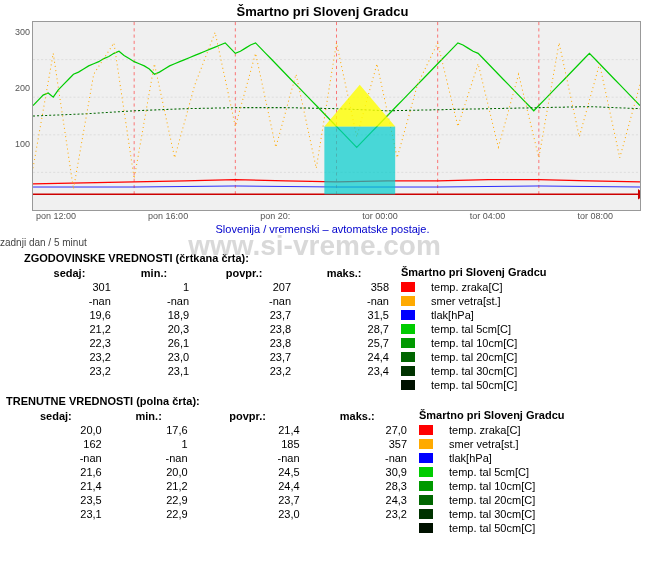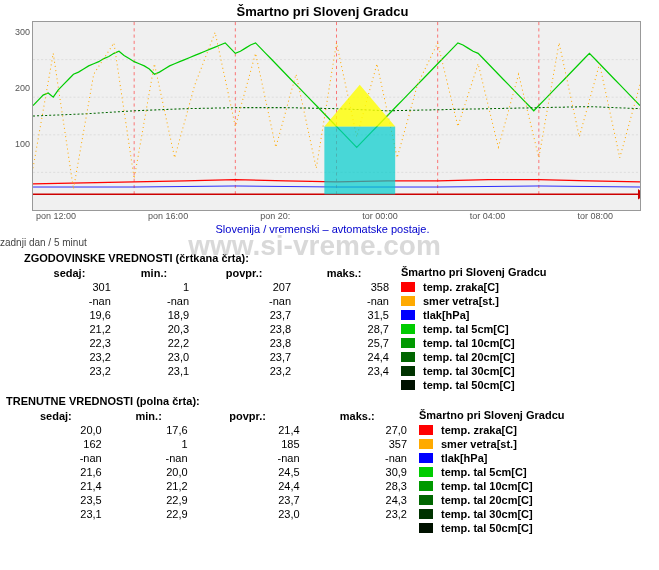--- a/index.html
+++ b/index.html
@@ -64,24 +64,23 @@
       color: #000;
     }
     table td {
       text-align: right;
       padding: 1px 4px;
       color: #000;
     }
     .legend-item {
       display: flex;
       align-items: center;
-      gap: 8px;
+      gap: 16px;
       padding: 1px 0;
       font-size: 11px;
-      font-weight: bold;
     }
     .legend-color {
       width: 14px;
       height: 10px;
       display: inline-block;
       flex-shrink: 0;
     }
     .right-title {
       font-weight: bold;
       font-size: 11px;
@@ -190,21 +189,21 @@
                 <td>31,5</td>
               </tr>
               <tr>
                 <td>21,2</td>
                 <td>20,3</td>
                 <td>23,8</td>
                 <td>28,7</td>
               </tr>
               <tr>
                 <td>22,3</td>
-                <td>22,2</td>
+                <td>26,1</td>
                 <td>23,8</td>
                 <td>25,7</td>
               </tr>
               <tr>
                 <td>23,2</td>
                 <td>23,0</td>
                 <td>23,7</td>
                 <td>24,4</td>
               </tr>
               <tr>

